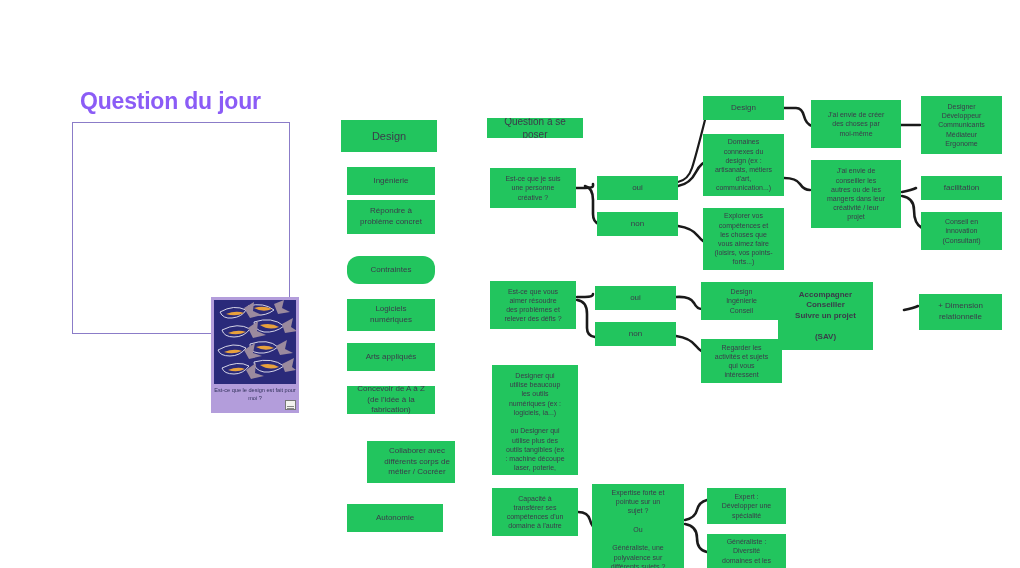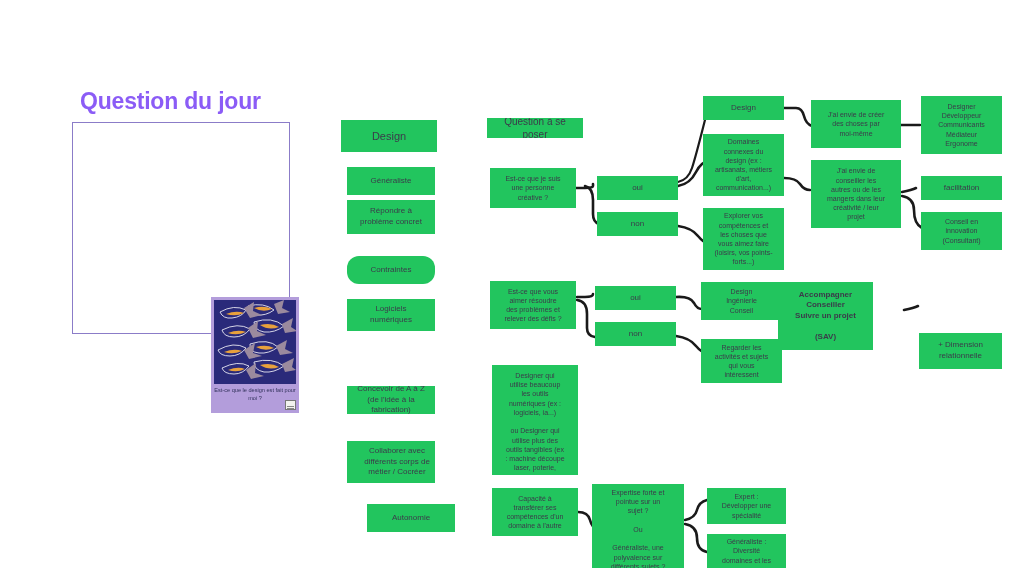--- a/index.html
+++ b/index.html
@@ -191,44 +191,47 @@
       <path d="M578 512 q10 0 12 8 q2 8 8 10"></path>
       <path d="M685 520 q10 -2 12 -10 q2 -8 10 -10"></path>
       <path d="M685 524 q12 2 12 14 q0 12 10 14"></path>
     </g>
   </svg>
 
   <div class="node s11" style="left:341px; top:120px; width:96px; height:32px;">
     <span class="txt">Design</span>
   </div>
   <div class="node s8" style="left:347px; top:167px; width:88px; height:28px;">
-    <span class="txt">Généraliste</span>
+    <span class="txt">Ingénierie</span>
   </div>
   <div class="node s8" style="left:347px; top:200px; width:88px; height:34px;">
     <span class="txt">Répondre à
 problème concret</span>
   </div>
   <div class="node s8" style="left:347px; top:256px; width:88px; height:28px;border-radius:12px;">
     <span class="txt">Contraintes</span>
   </div>
   <div class="node s8" style="left:347px; top:299px; width:88px; height:32px;">
     <span class="txt">Logiciels
 numériques</span>
+  </div>
+  <div class="node s8" style="left:347px; top:343px; width:88px; height:28px;">
+    <span class="txt">Arts appliqués</span>
   </div>
   <div class="node s8" style="left:347px; top:386px; width:88px; height:28px;align-items:center;">
     <span class="txt">Concevoir de A à Z
 (de l'idée à la
 fabrication)</span>
   </div>
-  <div class="node s8" style="left:347px; top:441px; width:88px; height:42px;padding-left:16px;">
+  <div class="node s8" style="left:367px; top:441px; width:88px; height:42px;padding-left:16px;">
     <span class="txt">Collaborer avec
 différents corps de
 métier / Cocréer</span>
   </div>
-  <div class="node s8" style="left:367px; top:504px; width:88px; height:28px;align-items:center;">
+  <div class="node s8" style="left:347px; top:504px; width:96px; height:28px;align-items:center;">
     <span class="txt">Autonomie</span>
   </div>
 
   <div class="node s10" style="left:487px; top:118px; width:96px; height:20px;">
     <span class="txt">Question à se
 poser</span>
   </div>
 
   <div class="node s7" style="left:490px; top:168px; width:86px; height:40px;">
     <span class="txt">Est-ce que je suis
@@ -312,21 +315,21 @@
 qui vous
 intéressent</span>
   </div>
   <div class="node s8" style="left:778px; top:282px; width:95px; height:68px;font-weight:bold;">
     <span class="txt">Accompagner
 Conseiller
 Suivre un projet
 
 (SAV)</span>
   </div>
-  <div class="node s8" style="left:919px; top:294px; width:83px; height:36px;margin-top:39px;">
+  <div class="node s8" style="left:919px; top:294px; width:83px; height:36px;">
     <span class="txt">+ Dimension
 relationnelle</span>
   </div>
 
   <div class="node s7" style="left:492px; top:365px; width:86px; height:110px; align-items:flex-start; padding-top:6px;">
     <span class="txt">Designer qui
 utilise beaucoup
 les outils
 numériques (ex :
 logiciels, ia...)

